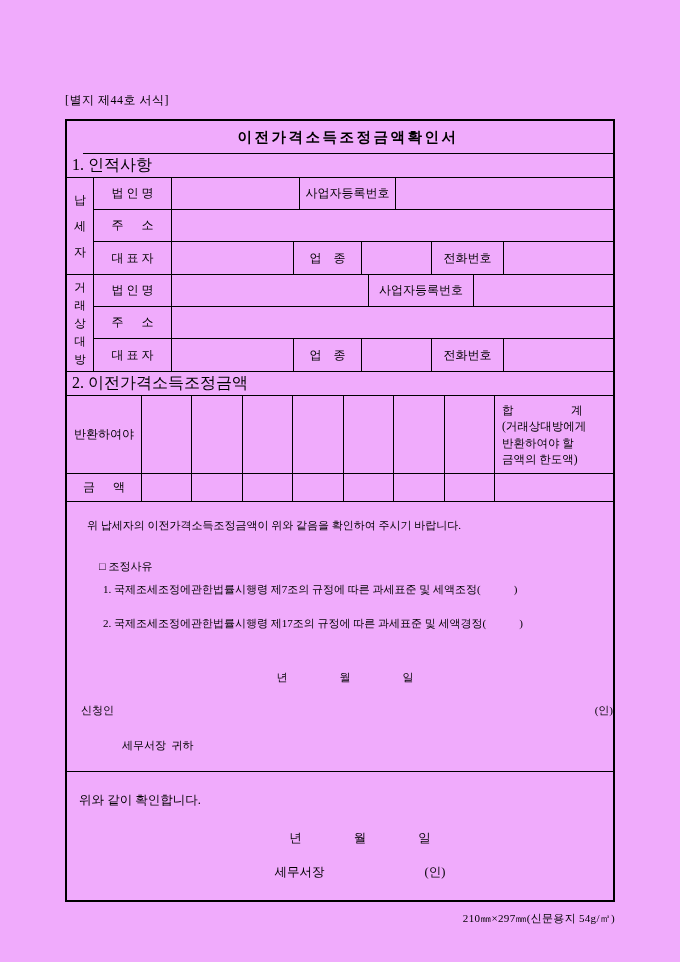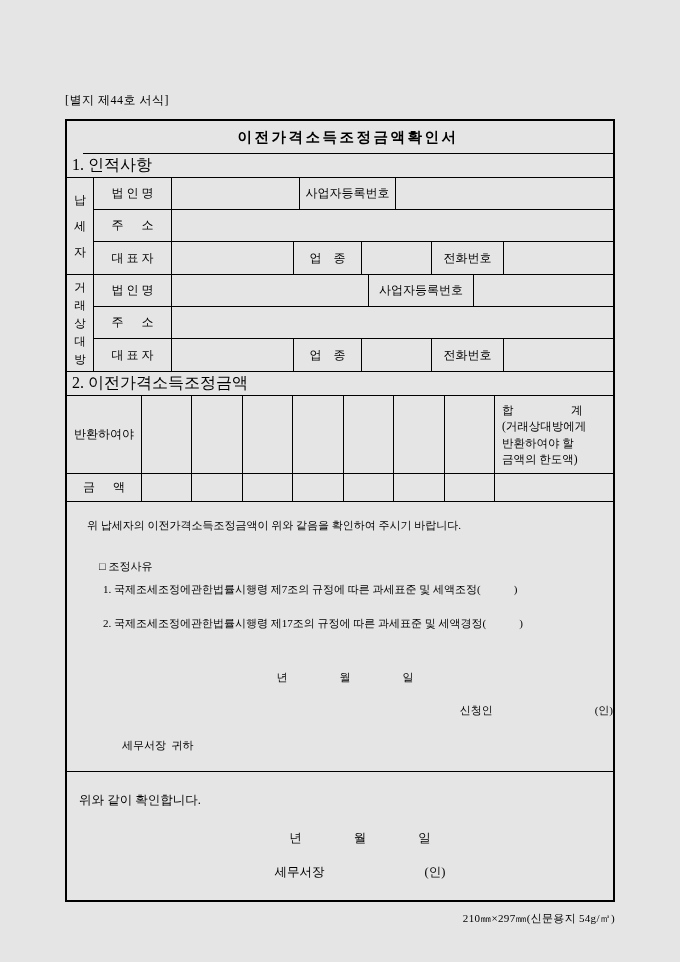--- a/index.html
+++ b/index.html
@@ -6,21 +6,21 @@
   body {
     background: #ffffff;
     color: #000;
     font-family: "Liberation Serif", "DejaVu Serif", serif;
   }
   .page {
     position: relative;
     width: 680px;
     height: 962px;
     margin: 0 auto;
-    background: #e5e5e5;
+    background: #f0abfc;
     box-sizing: border-box;
     padding: 92px 65px 0 65px;
   }
   .form-ref { font-size: 12px; margin-bottom: 10px; letter-spacing: 0.5px; }
 
   .form-box { width: 550px; border: 2px solid #000; box-sizing: border-box; }
   .row { border-bottom: 1px solid #000; box-sizing: border-box; }
   .row.last { border-bottom: none; }
 
   .title-row {
@@ -62,21 +62,21 @@
 
   .main-cell { height: 270px; position: relative; font-size: 11px; }
   .confirm-cell { height: 128px; position: relative; font-size: 12.5px; }
   .abs { position: absolute; white-space: pre; }
 
   .statement   { top: 16px;  left: 20px; }
   .reason-head { top: 57px;  left: 32px; text-align: right; }
   .reason1     { top: 80px;  left: 36px; }
   .reason2     { top: 114px; left: 36px; }
   .date-line   { top: 168px; left: 10px; right: 0; display: flex; justify-content: center; gap: 52px; }
-  .applicant-line { top: 201px; left: 14px; right: 0; display: flex; justify-content: flex-end; gap: 102px; }
+  .applicant-line { top: 201px; left: 14px; right: 0; display: flex; justify-content: space-between; }
   .addressee   { top: 236px; left: 55px; }
 
   .confirm-statement { top: 20px; left: 12px; }
   .confirm-date { top: 58px; left: 40px; right: 0; display: flex; justify-content: center; gap: 52px; }
   .signer-line  { top: 92px; left: 40px; right: 0; display: flex; justify-content: center; gap: 100px; }
 
   .footer-note { width: 550px; text-align: right; font-size: 11px; margin-top: 9px; letter-spacing: 0.3px; }
 </style>
 </head>
 <body>

